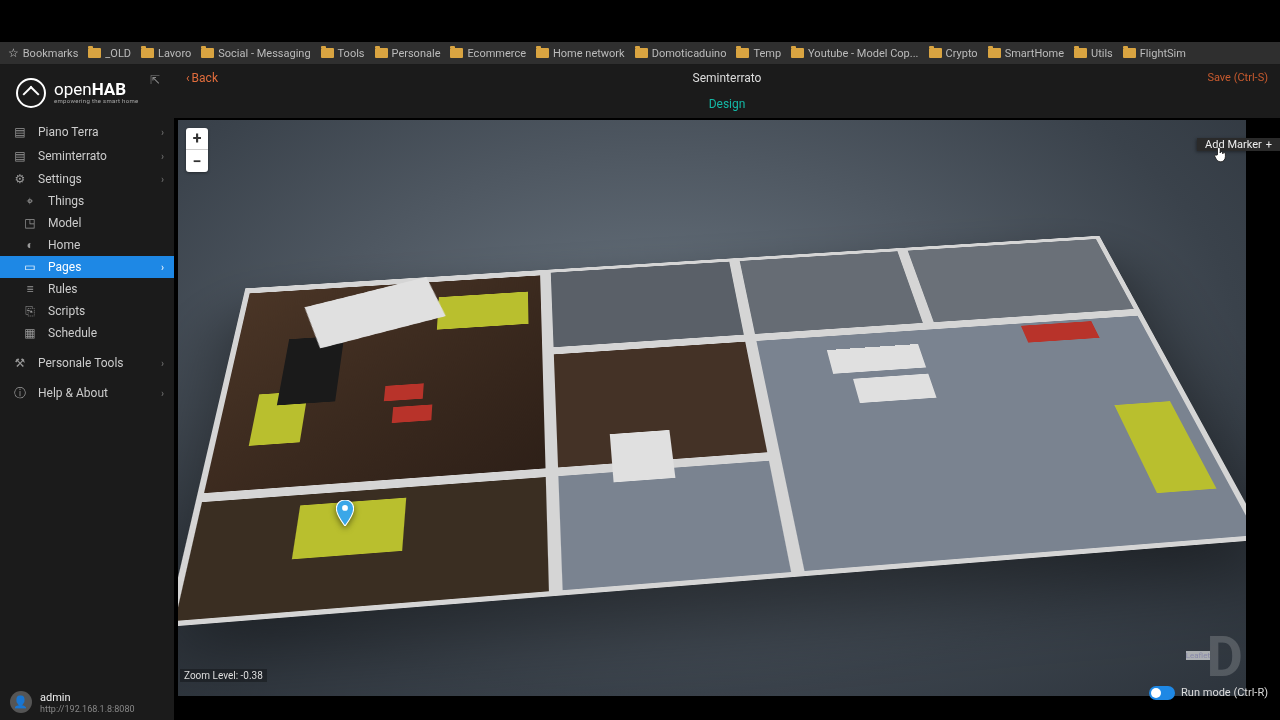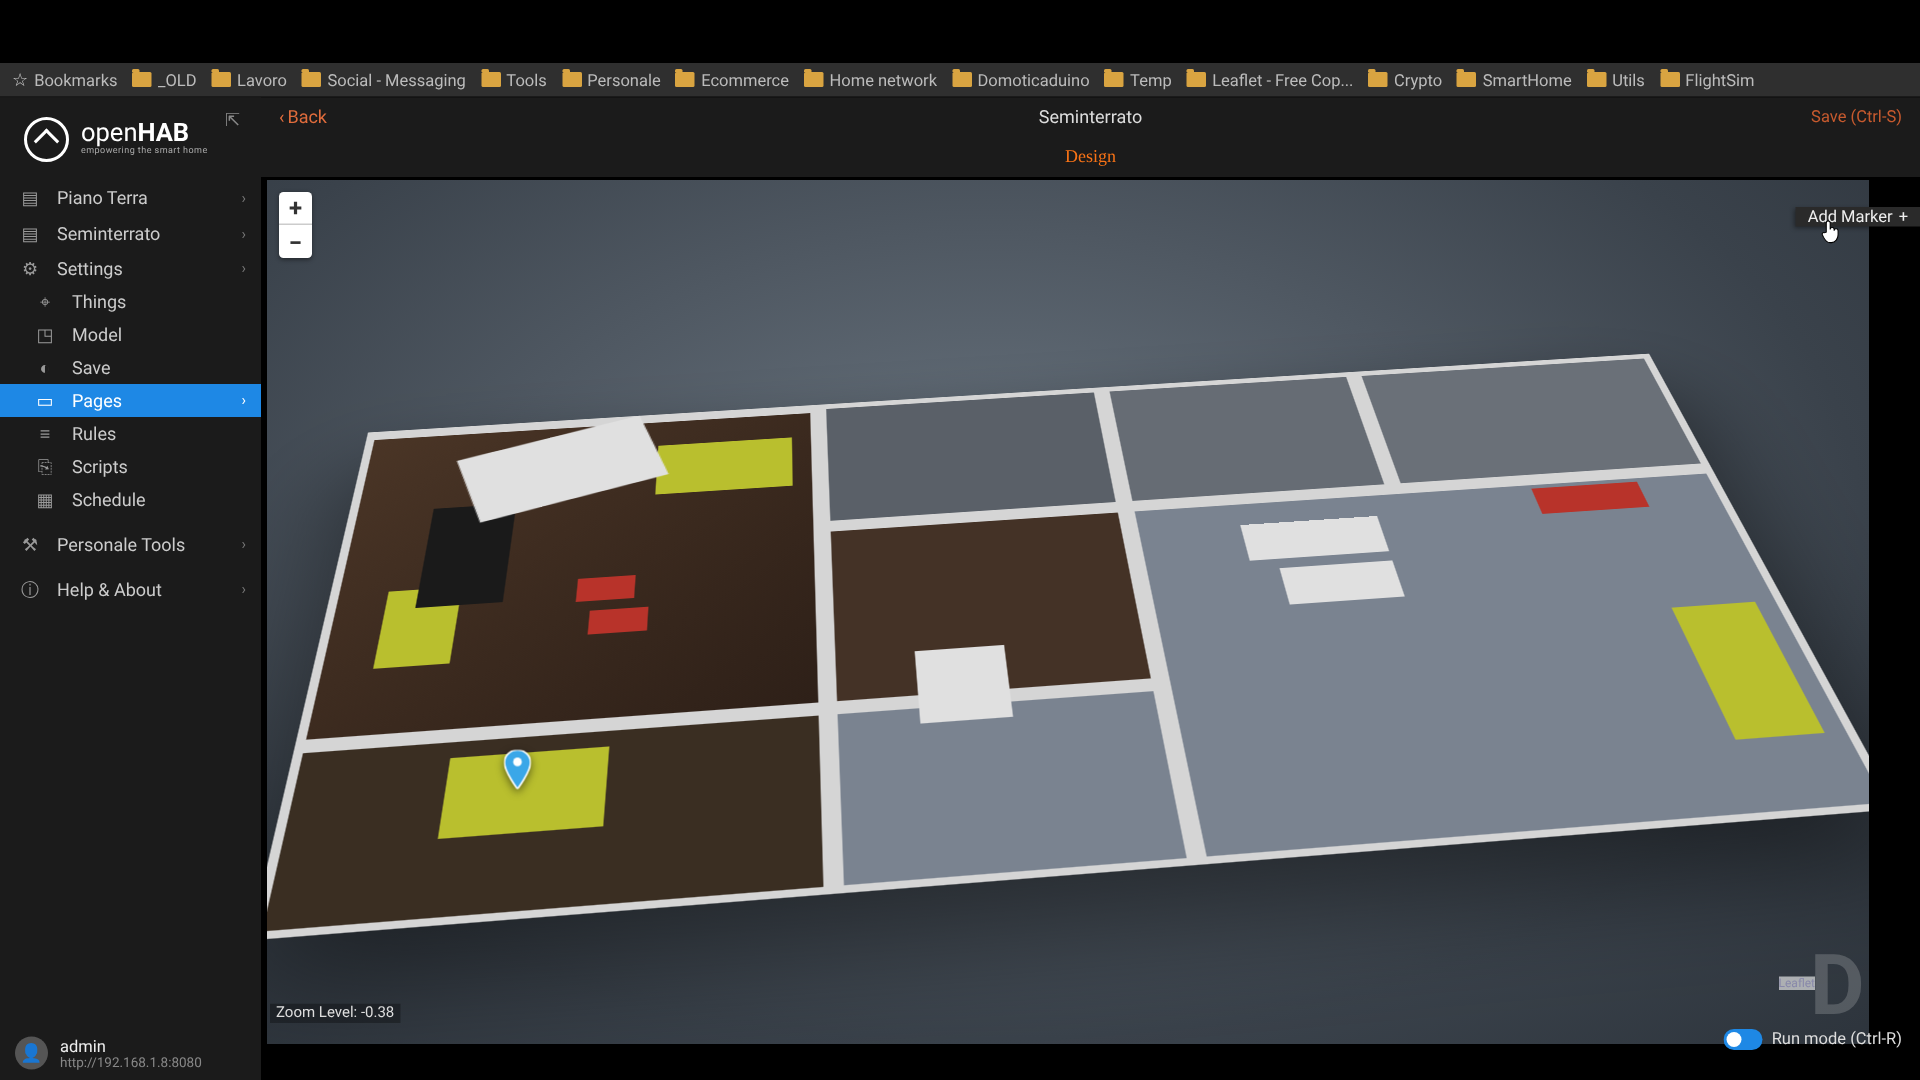--- a/index.html
+++ b/index.html
@@ -49,21 +49,21 @@
 
 .main { flex: 1; display: flex; flex-direction: column; background: #000; }
 
 .topbar { height: 25px; background: #1b1b1b; display:flex; align-items:center; position:relative; font-size: 12px; }
 .back-btn { color:#e06c3c; margin-left:12px; cursor:pointer; display:flex; align-items:center; gap:2px; }
 .page-title { position:absolute; left:50%; transform:translateX(-50%); color:#ddd; font-size:12px; }
 .save-btn { position:absolute; right:12px; color:#c75a2e; cursor:pointer; font-size:11px; }
 
 .tabs { height: 28px; background:#1b1b1b; display:flex; }
 .tab { flex:1; display:flex; align-items:center; justify-content:center; font-size:12px; color:#aaa; cursor:pointer; }
-.tab.active { color:#f97316;font-family:Liberation Serif, serif; }
+.tab.active { color:#14b8a6; }
 
 .canvas-wrap { flex:1; background:#000; position:relative; padding: 0 0 0 4px; }
 .canvas { position:absolute; left:4px; right:34px; top:2px; bottom:24px; background: radial-gradient(ellipse at 45% 40%, #6a7580 0%, #4f5862 40%, #3a424b 70%, #2d343c 100%); overflow:hidden; }
 
 
 .floor { position:absolute; left:40px; top:30px; right:50px; bottom:60px; transform: perspective(1400px) rotateX(48deg) rotateZ(-6deg); transform-origin: 50% 55%; }
 .floor-base { position:absolute; inset:0; background:#c8c8c8; box-shadow: 0 40px 80px rgba(0,0,0,0.5); }
 .room { position:absolute; border: 6px solid #d5d5d5; }
 .room.r1 { left:0; top:0; width:34%; height:68%; background: linear-gradient(135deg,#4a3526,#2e2018); border-top-width:10px; }
 .room.r2 { left:34%; top:0; width:22%; height:30%; background:#5a6068; }
@@ -140,21 +140,21 @@
   <div class="bookmark">
       <span class="folder-icon"></span>
       <span>Domoticaduino</span>
     </div>
   <div class="bookmark">
       <span class="folder-icon"></span>
       <span>Temp</span>
     </div>
   <div class="bookmark">
       <span class="folder-icon"></span>
-      <span>Leaflet - Free Cop...</span>
+      <span>Youtube - Model Cop...</span>
     </div>
   <div class="bookmark">
       <span class="folder-icon"></span>
       <span>Crypto</span>
     </div>
   <div class="bookmark">
       <span class="folder-icon"></span>
       <span>SmartHome</span>
     </div>
   <div class="bookmark">
@@ -200,21 +200,21 @@
     <div class="nav-item indent">
       <span class="nav-icon">⌖</span>
       <span>Things</span>
     </div>
     <div class="nav-item indent">
       <span class="nav-icon">◳</span>
       <span>Model</span>
     </div>
     <div class="nav-item indent">
       <span class="nav-icon">◐</span>
-      <span>Save</span>
+      <span>Home</span>
     </div>
     <div class="nav-item indent active">
       <span class="nav-icon">▭</span>
       <span>Pages</span>
       <span class="chev">›</span>
     </div>
     <div class="nav-item indent">
       <span class="nav-icon">≡</span>
       <span>Rules</span>
     </div>

